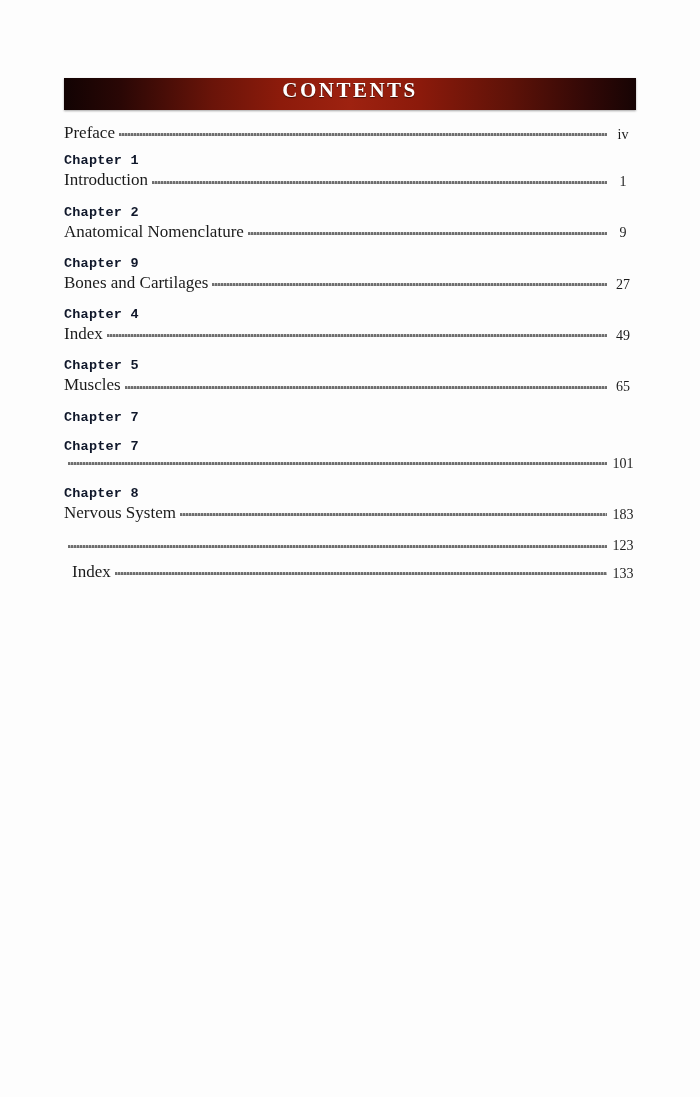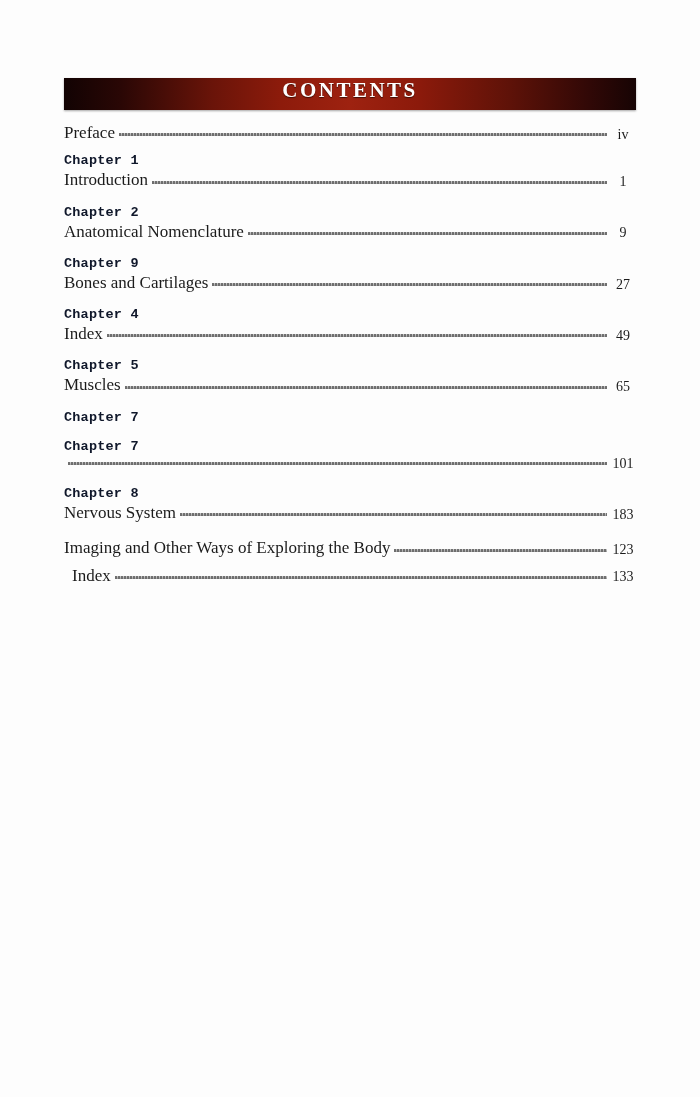--- a/index.html
+++ b/index.html
@@ -213,21 +213,20 @@
       <div class="row">
         <span class="row-title">Nervous System</span>
         <span class="leader"></span>
         <span class="page-num">183</span>
       </div>
     </div>
     <div class="spacer-sm"></div>
 
     <div class="entry">
       <div class="row">
-        <span class="row-title">Imaging and Other Ways of Exploring the Body</span>
         <span class="leader"></span>
         <span class="page-num">123</span>
       </div>
     </div>
 
     <div class="entry index">
       <div class="row">
         <span class="row-title">Index</span>
         <span class="leader"></span>
         <span class="page-num">133</span>

